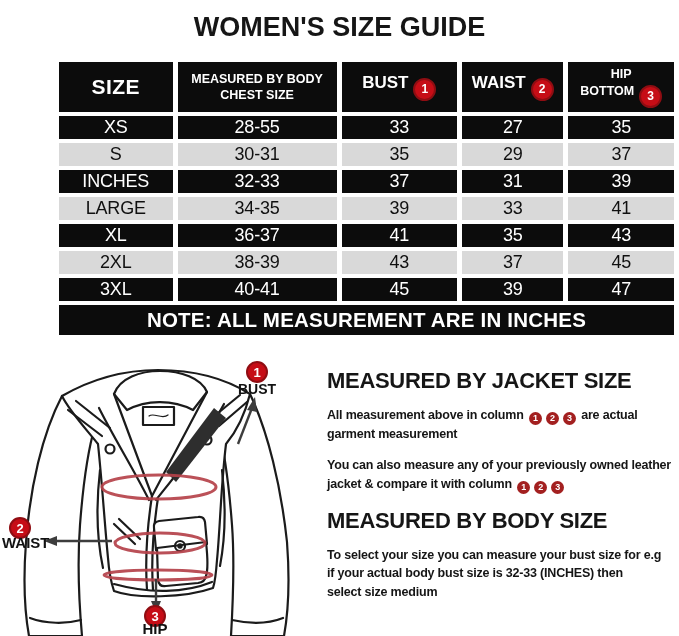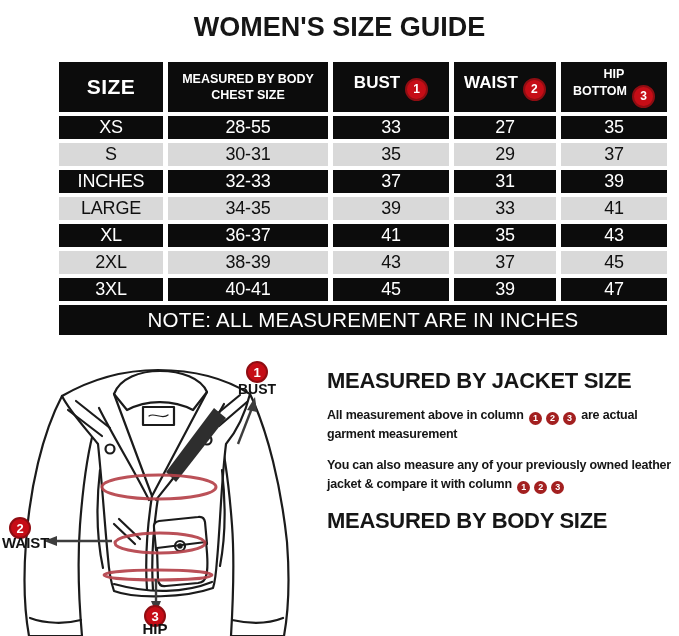--- a/index.html
+++ b/index.html
@@ -9,29 +9,29 @@
   }
   .title{
     position:absolute;top:12px;left:0;width:100%;text-align:center;
     font-size:27px;font-weight:bold;color:#161616;letter-spacing:0;
   }
   table.size-table{
     position:absolute;left:54px;top:58px;
     border-collapse:separate;border-spacing:5px 4px;
   }
   th,td{text-align:center;vertical-align:middle;padding:0;}
-  .col-size{width:104px}.col-chest{width:160px}.col-bust{width:116px}.col-waist{width:102px}.col-hip{width:106px}
+  .col-size{width:114px}.col-chest{width:160px}.col-bust{width:116px}.col-waist{width:102px}.col-hip{width:106px}
   .dark{background:#0c0c0c;color:#ffffff;}
   .light{background:#d9d9d9;color:#101010;}
   thead th{height:50px;font-weight:bold;}
   .th-size{font-size:21px;letter-spacing:.5px;}
   .th-two{font-size:12.5px;line-height:1.3;}
   .th-main{font-size:17px;}
   tbody td{height:23px;font-size:18px;letter-spacing:-.2px;}
-  .note-cell{height:30px;font-size:20.5px;font-weight:normal;letter-spacing:.2px;}
+  .note-cell{height:30px;font-size:20.5px;font-weight:bold;letter-spacing:.2px;}
   .badge{
     display:inline-block;width:19px;height:19px;border-radius:50%;
     background:#c60d16;border:2px solid #8f0d12;color:#fff;
     font-size:12px;font-weight:bold;line-height:19px;text-align:center;
     vertical-align:-5px;margin-left:5px;
   }
   .right-col{position:absolute;left:327px;top:368px;width:352px;}
   .mh{font-size:22px;font-weight:bold;letter-spacing:-.3px;margin:0;color:#161616;white-space:nowrap;}
   .mh.second{margin-top:14px;}
   .mp{font-size:12.5px;font-weight:bold;letter-spacing:-.2px;line-height:1.5;margin:12px 0 0 0;color:#151515;}
@@ -201,15 +201,20 @@
     <p class="mp">
       <span>All measurement above in column</span>
       <span class="mini-badge">1</span><span class="mini-badge">2</span><span class="mini-badge">3</span>
       <span>are actual garment measurement</span>
     </p>
     <p class="mp">
       <span>You can also measure any of your previously owned leather jacket &amp; compare it with column</span>
       <span class="mini-badge">1</span><span class="mini-badge">2</span><span class="mini-badge">3</span>
     </p>
     <div class="mh second">MEASURED BY BODY SIZE</div>
+    <p class="mp">
+      <span class="line">To select your size you can measure your bust size for e.g</span><br>
+      <span class="line"> if your actual body bust size is 32-33 (INCHES) then</span><br>
+      <span class="line">select size medium</span>
+    </p>
   </div>
 
 </div>
 
 </body></html>

